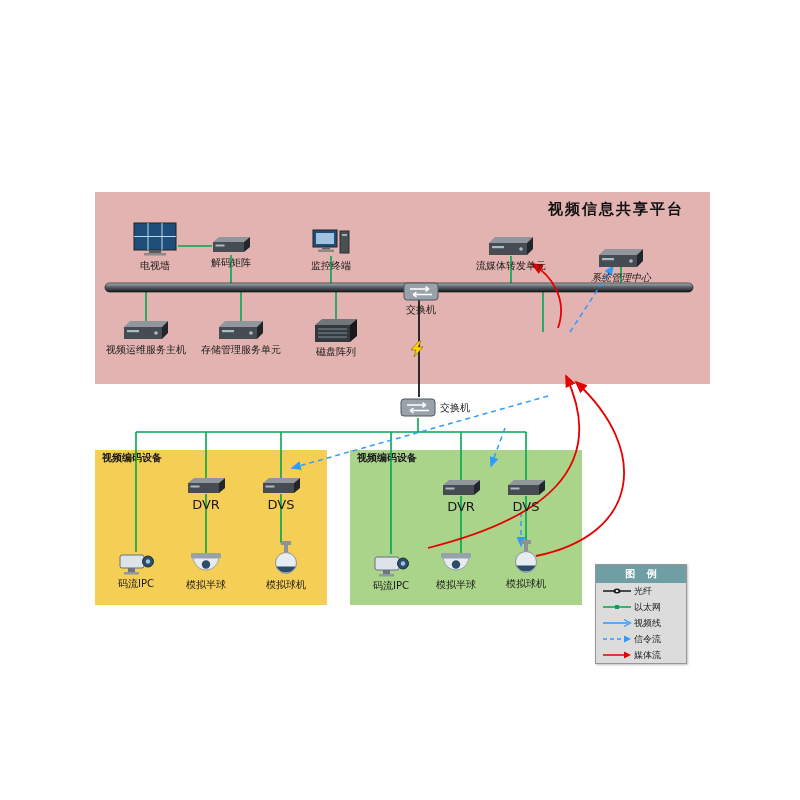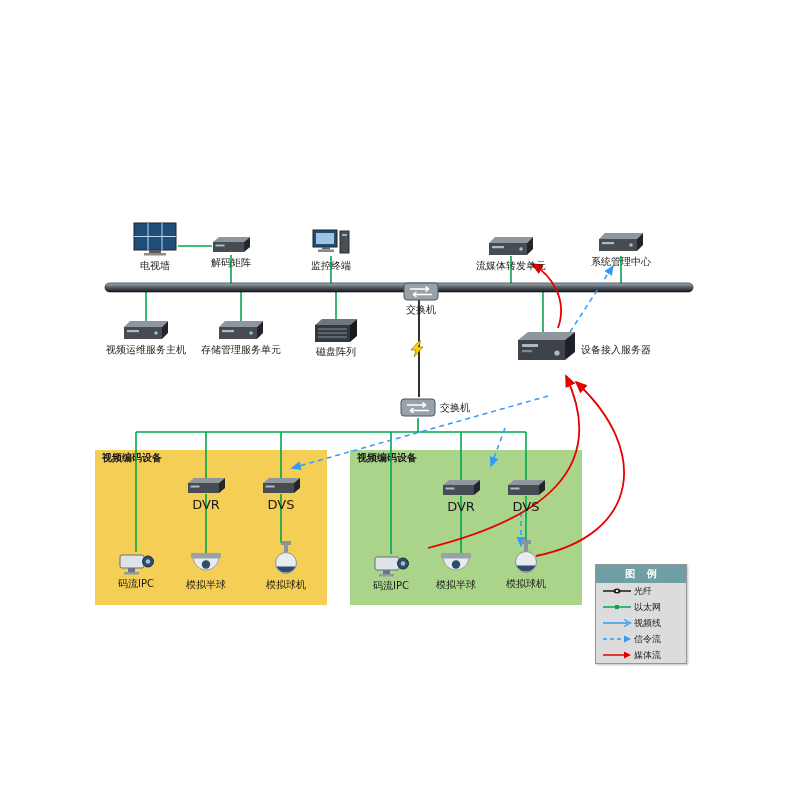--- a/index.html
+++ b/index.html
@@ -28,20 +28,23 @@
   .legend-header { background:var(--c-legendheader,#6f9fa5); color:#fff; font-size:10px; font-weight:bold;
                    text-align:center; letter-spacing:4px; padding:2px 0 2px 4px; }
   .legend-row { display:flex; align-items:center; gap:2px; padding:1.5px 6px; }
   .legend-label { font-size:9px; color:#222; white-space:nowrap; }
 </style>
 </head>
 <body>
 
 <div class="canvas">
 
+  <div class="zone zone-pink">
+    <div class="platform-title">视频信息共享平台</div>
+  </div>
   <div class="zone zone-yellow">
     <div class="zone-title">视频编码设备</div>
   </div>
   <div class="zone zone-green">
     <div class="zone-title">视频编码设备</div>
   </div>
 
   <svg class="overlay" width="800" height="800">
     <defs>
       <linearGradient id="busGrad" x1="0" y1="0" x2="0" y2="1">
@@ -139,21 +142,21 @@
   <div class="device" style="left:511px; top:236px;">
     <span class="icon"><svg width="48" height="22" viewBox="0 0 48 22">
           <polygon points="2,7 40,7 46,1 8,1" fill="#8f969c"></polygon>
           <polygon points="40,7 46,1 46,13 40,19" fill="#22262a"></polygon>
           <rect x="2" y="7" width="38" height="12" fill="#464c52"></rect>
           <rect x="5" y="10" width="12" height="2.2" fill="#a9bcc6"></rect>
           <circle cx="34" cy="13" r="1.8" fill="#a9bcc6"></circle>
         </svg></span>
     <span class="label">流媒体转发单元</span>
   </div>
-  <div class="device" style="left:621px; top:232px;">
+  <div class="device" style="left:621px; top:248px;font-style:italic;">
     <span class="icon"><svg width="48" height="22" viewBox="0 0 48 22">
           <polygon points="2,7 40,7 46,1 8,1" fill="#8f969c"></polygon>
           <polygon points="40,7 46,1 46,13 40,19" fill="#22262a"></polygon>
           <rect x="2" y="7" width="38" height="12" fill="#464c52"></rect>
           <rect x="5" y="10" width="12" height="2.2" fill="#a9bcc6"></rect>
           <circle cx="34" cy="13" r="1.8" fill="#a9bcc6"></circle>
         </svg></span>
     <span class="label">系统管理中心</span>
   </div>
 
@@ -181,31 +184,20 @@
     <span class="icon"><svg width="46" height="27" viewBox="0 0 46 27">
           <polygon points="2,8 37,8 44,2 9,2" fill="#70767c"></polygon>
           <polygon points="37,8 44,2 44,19 37,25" fill="#17191c"></polygon>
           <rect x="2" y="8" width="35" height="17" fill="#33383d"></rect>
           <rect x="5" y="11" width="29" height="2.2" fill="#5a646c"></rect>
           <rect x="5" y="15" width="29" height="2.2" fill="#5a646c"></rect>
           <rect x="5" y="19" width="29" height="2.2" fill="#5a646c"></rect>
         </svg></span>
     <span class="label">磁盘阵列</span>
   </div>
-  <div class="device-h" style="left:515px; top:330px;">
-    <span class="icon"><svg width="62" height="38" viewBox="0 0 62 38">
-          <polygon points="3,10 50,10 60,2 13,2" fill="#8f969c"></polygon>
-          <polygon points="50,10 60,2 60,22 50,30" fill="#1d2125"></polygon>
-          <rect x="3" y="10" width="47" height="20" fill="#3d4348"></rect>
-          <rect x="7" y="14" width="16" height="3" fill="#a9bcc6"></rect>
-          <rect x="7" y="20" width="10" height="2.2" fill="#7b8a93"></rect>
-          <circle cx="42" cy="23" r="2.6" fill="#a9bcc6"></circle>
-        </svg></span>
-    <span class="label">设备接入服务器</span>
-  </div>
 
   <div class="device-h" style="left:400px; top:397px;">
     <span class="icon"><svg width="36" height="21" viewBox="0 0 36 21">
           <rect x="1" y="2" width="34" height="17" rx="3" fill="#9aa2a9" stroke="#4e565e"></rect>
           <path d="M7 8 H26 M26 8 l-3.5 -2.4 M26 8 l-3.5 2.4 M29 13.5 H10 M10 13.5 l3.5 -2.4 M10 13.5 l3.5 2.4" stroke="#ffffff" stroke-width="1.5" fill="none"></path>
         </svg></span>
     <span class="label">交换机</span>
   </div>
 
   <div class="device" style="left:206px; top:477px;">

